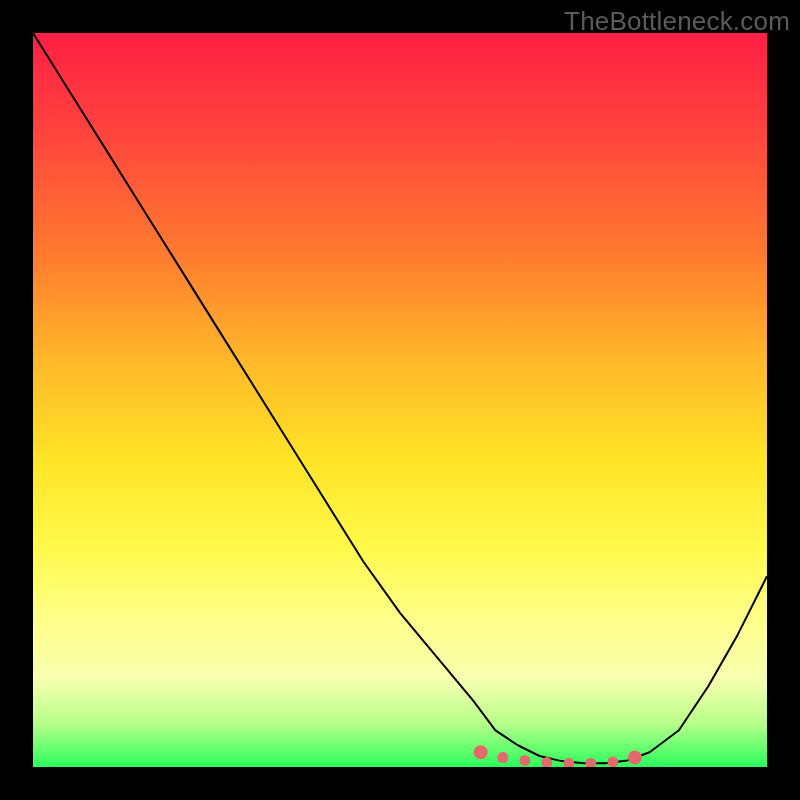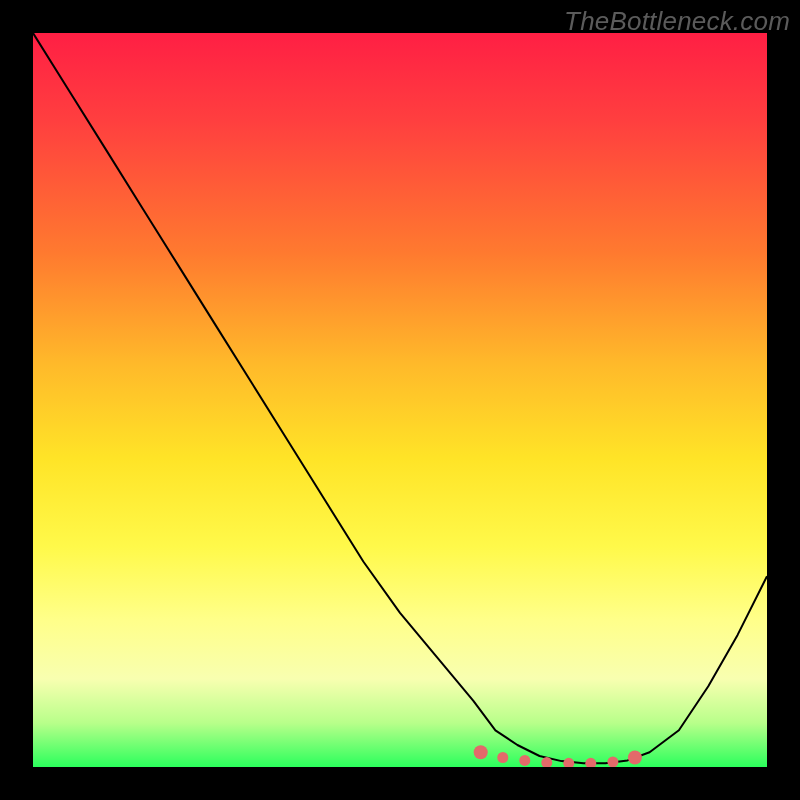--- a/index.html
+++ b/index.html
@@ -37,21 +37,20 @@
   }
   .watermark {
     position: absolute;
     top: 6px;
     right: 10px;
     color: #5b5b5b;
     font-size: 26px;
     font-weight: 500;
     letter-spacing: 0.2px;
     user-select: none;
-    font-style: italic;
   }
   svg.curve {
     position: absolute;
     inset: 0;
     width: 734px;
     height: 734px;
   }
   .curve-line {
     fill: none;
     stroke: #000;

